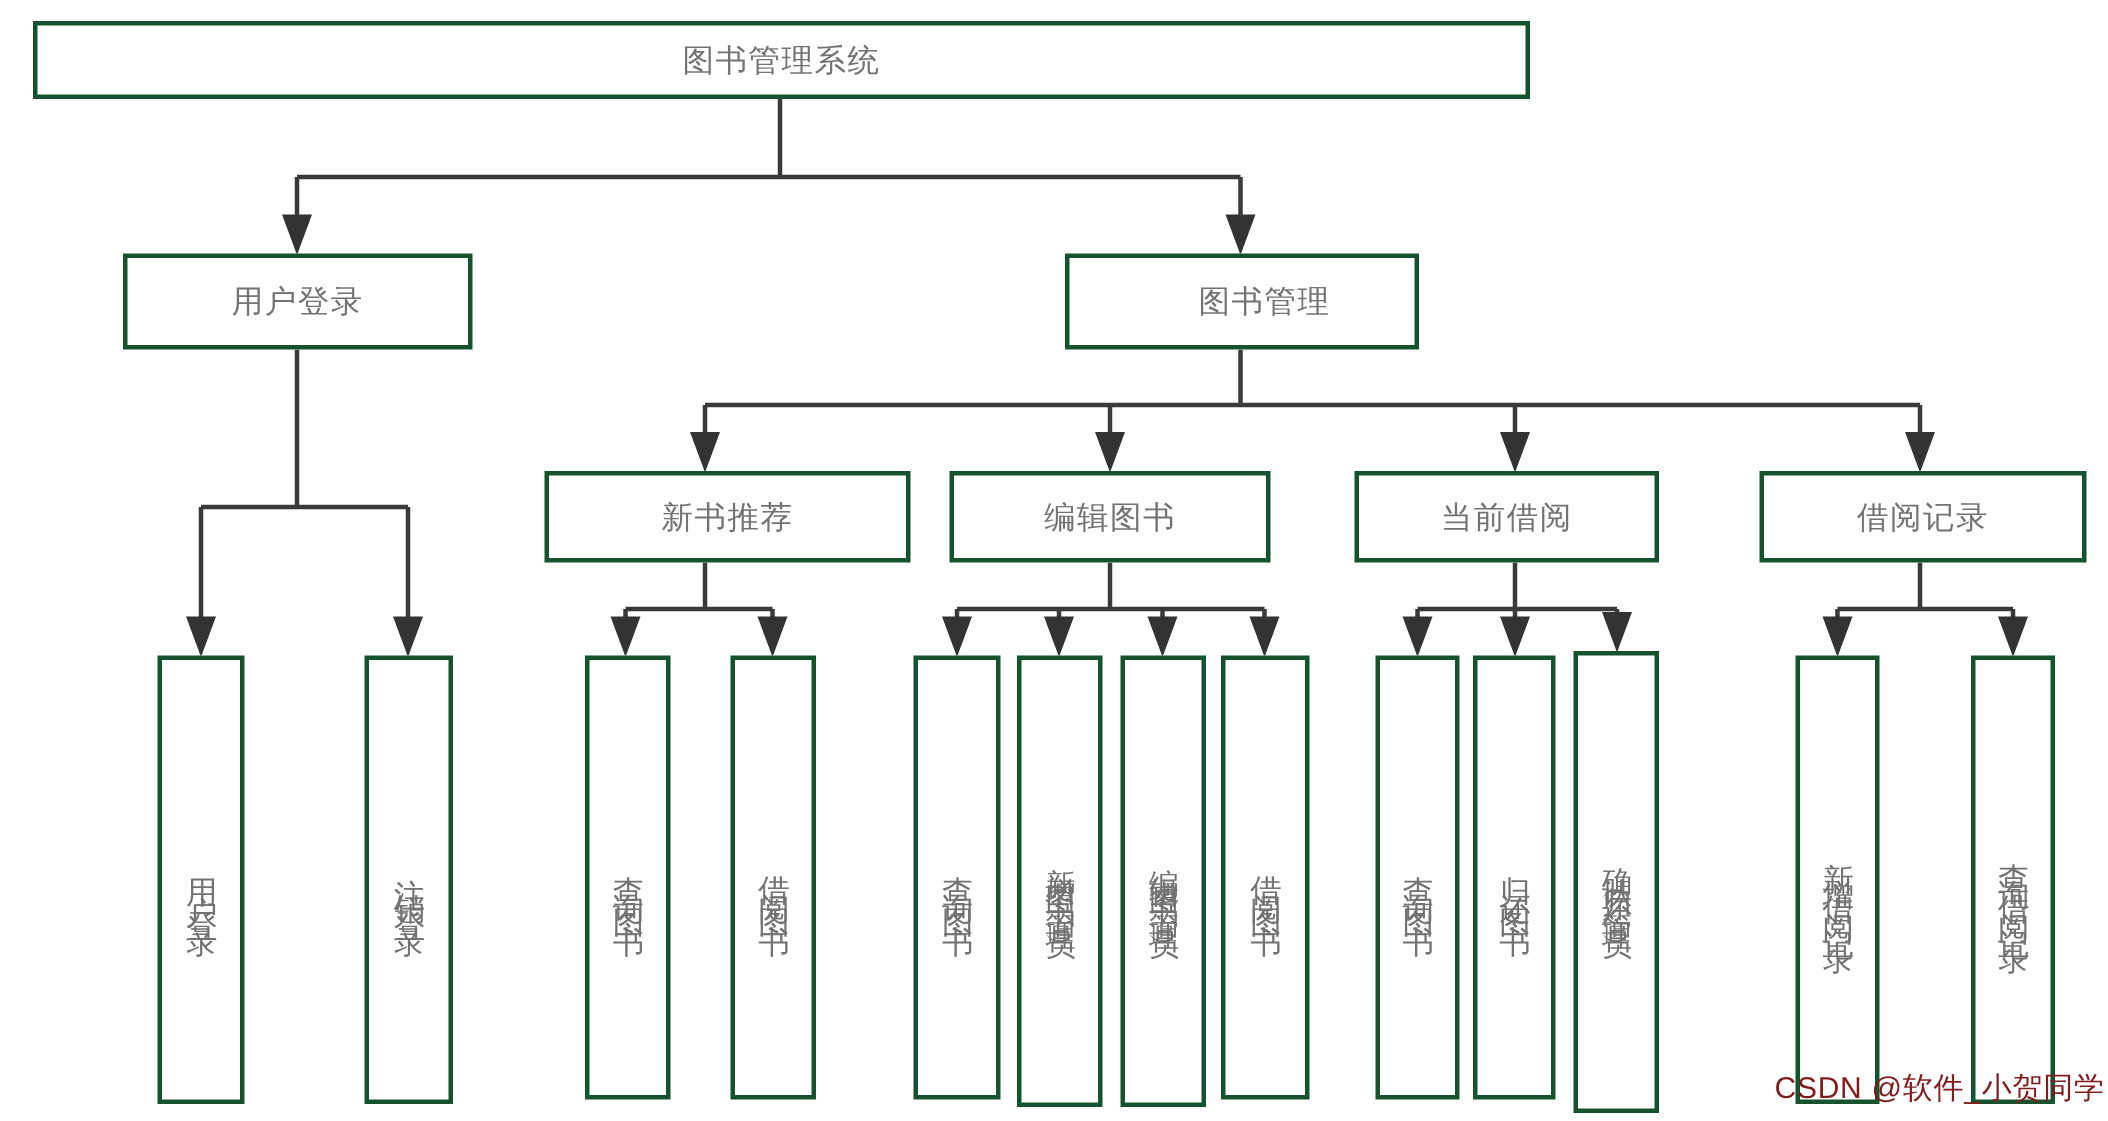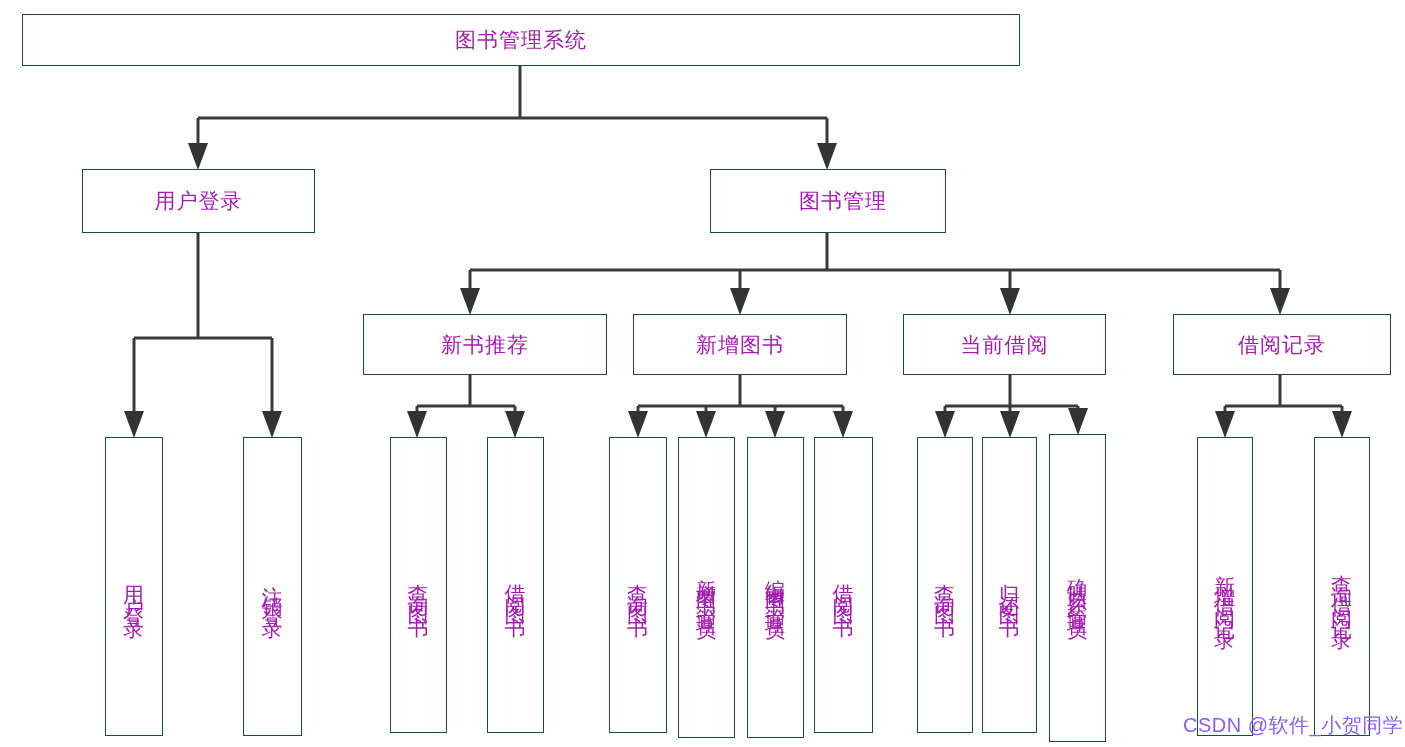--- a/index.html
+++ b/index.html
@@ -18,26 +18,27 @@
   svg.connectors {
     position: absolute;
     left: 0; top: 0;
     width: 1405px;
     height: 747px;
   }
   .node {
     position: absolute;
     box-sizing: border-box;
     background: #ffffff;
-    border: 1px solid #14532d;
-    color: #a21caf;
+    border: 3px solid #14532d;
+    color: #737373;
     display: flex;
     align-items: center;
     justify-content: center;
     text-align: center;
+    font-family: Liberation Serif, serif;
   }
   .h-node {
     font-size: 21px;
     letter-spacing: 1px;
   }
   .v-node {
     writing-mode: vertical-rl;
     text-orientation: mixed;
     font-size: 21px;
     letter-spacing: 11px;
@@ -48,21 +49,21 @@
     font-size: 20px;
     letter-spacing: 6px;
     padding-top: 4px;
   }
   .watermark {
     position: absolute;
     left: 1183px;
     top: 712px;
     width: 220px;
     font-size: 20px;
-    color: #8b5cf6;
+    color: #7f1d1d;
     white-space: nowrap;
     letter-spacing: 0.5px;
     text-align: right;
   }
 </style>
 </head>
 <body>
 
 <div class="stage">
 
@@ -131,21 +132,21 @@
       <polygon points="1332,411 1352,411 1342,438"></polygon>
     </g>
   </svg>
 
   <div class="node h-node" style="left:22px; top:14px; width:998px; height:52px;">图书管理系统</div>
 
   <div class="node h-node" style="left:82px; top:169px; width:233px; height:64px;">用户登录</div>
   <div class="node h-node" style="left:710px; top:169px; width:236px; height:64px;padding-left:30px;">图书管理</div>
 
   <div class="node h-node" style="left:363px; top:314px; width:244px; height:61px;">新书推荐</div>
-  <div class="node h-node" style="left:633px; top:314px; width:214px; height:61px;">新增图书</div>
+  <div class="node h-node" style="left:633px; top:314px; width:214px; height:61px;">编辑图书</div>
   <div class="node h-node" style="left:903px; top:314px; width:203px; height:61px;">当前借阅</div>
   <div class="node h-node" style="left:1173px; top:314px; width:218px; height:61px;">借阅记录</div>
 
   <div class="node v-node" style="left:105px; top:437px; width:58px; height:299px;">用户登录</div>
   <div class="node v-node" style="left:243px; top:437px; width:59px; height:299px;">注销登录</div>
 
   <div class="node v-node" style="left:390px; top:437px; width:57px; height:296px;">查询图书</div>
   <div class="node v-node" style="left:487px; top:437px; width:57px; height:296px;">借阅图书</div>
 
   <div class="node v-node" style="left:609px; top:437px; width:58px; height:296px;">查询图书</div>

